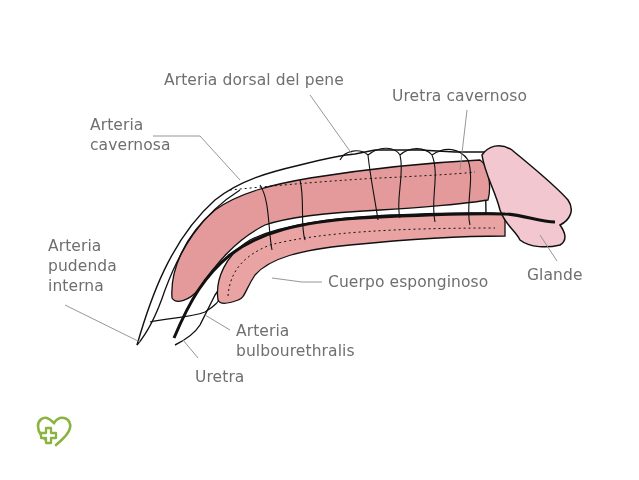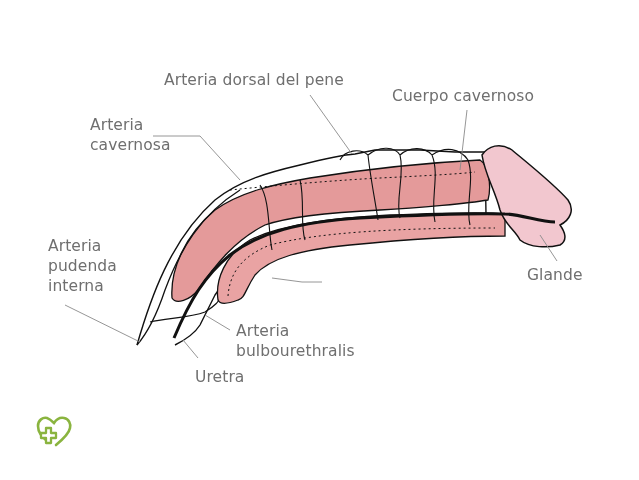--- a/index.html
+++ b/index.html
@@ -43,26 +43,27 @@
       <polyline points="153,136 200,136 240,180"></polyline>
       <line x1="65" y1="305" x2="140" y2="342"></line>
       <polyline points="272,278 302,282 322,282"></polyline>
       <line x1="540" y1="235" x2="557" y2="261"></line>
       <line x1="205" y1="315" x2="230" y2="330"></line>
       <line x1="183" y1="340" x2="198" y2="358"></line>
     </g>
   </svg>
 
   <div class="label" style="left:164px; top:70px;">Arteria dorsal del pene</div>
-  <div class="label" style="left:392px; top:86px;">Cuerpo cavernoso</div>
+  <div class="label" style="left:392px; top:86px;">Uretra cavernoso</div>
   <div class="label" style="left:90px; top:115px;">Arteria
 cavernosa</div>
   <div class="label" style="left:48px; top:236px;">Arteria
 pudenda
 interna</div>
+  <div class="label" style="left:328px; top:272px;">Cuerpo esponginoso</div>
   <div class="label" style="left:527px; top:265px;">Glande</div>
   <div class="label" style="left:236px; top:321px;">Arteria
 bulbourethralis</div>
   <div class="label" style="left:174px; top:367px;margin-left:21px;">Uretra</div>
 
   <svg class="logo" viewBox="0 0 40 34">
     <path d="M14,28 C10,24 4,20 4,12 C4,6 9,3 13,4 C16,5 18,7 20,9 C22,6 25,3 30,4 C35,5 37,10 36,14 C35,20 28,26 22,31" fill="none" stroke="#8ab43f" stroke-width="2.6" stroke-linecap="round"></path>
     <path d="M7,19 h5 v-5 h5 v5 h5 v5 h-5 v5 h-5 v-5 h-5 z" fill="#fff" stroke="#8ab43f" stroke-width="2.3" stroke-linejoin="round"></path>
   </svg>
 </div>

